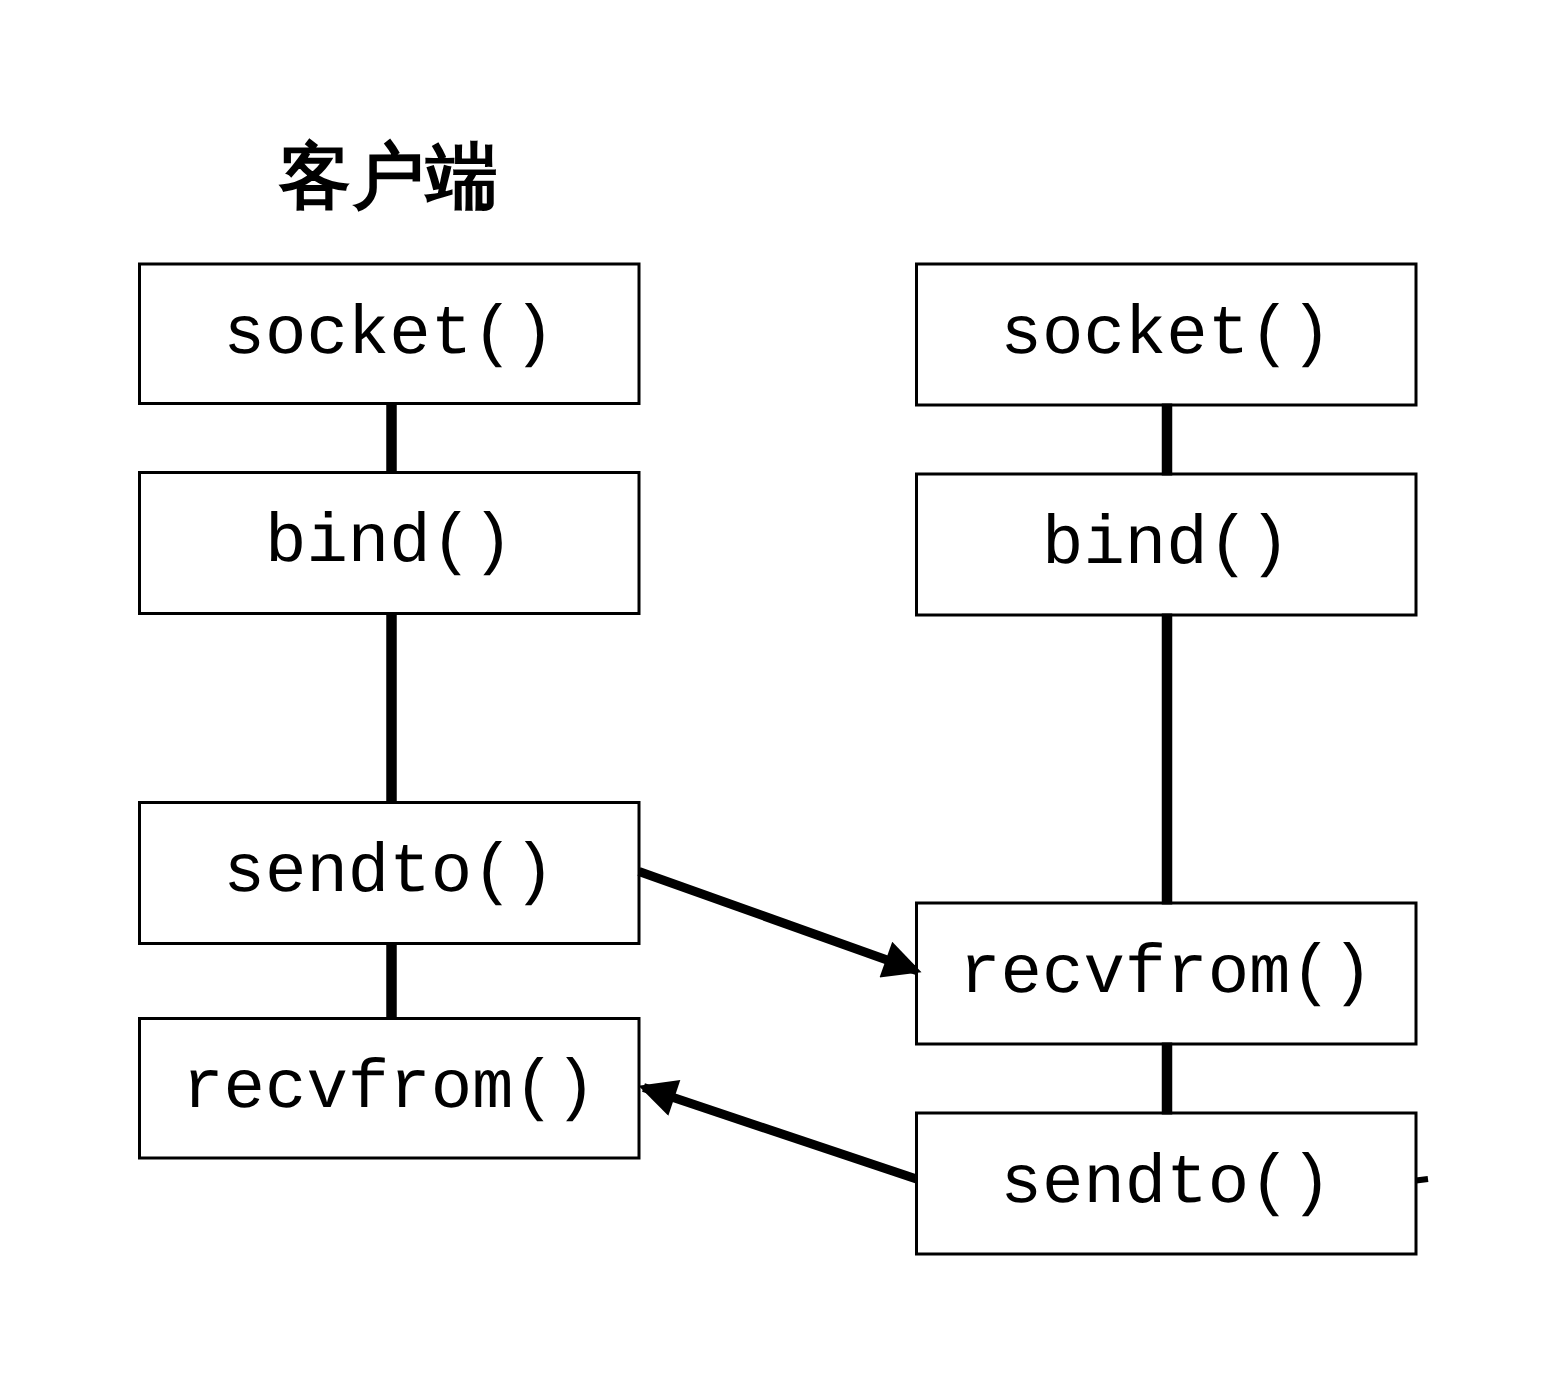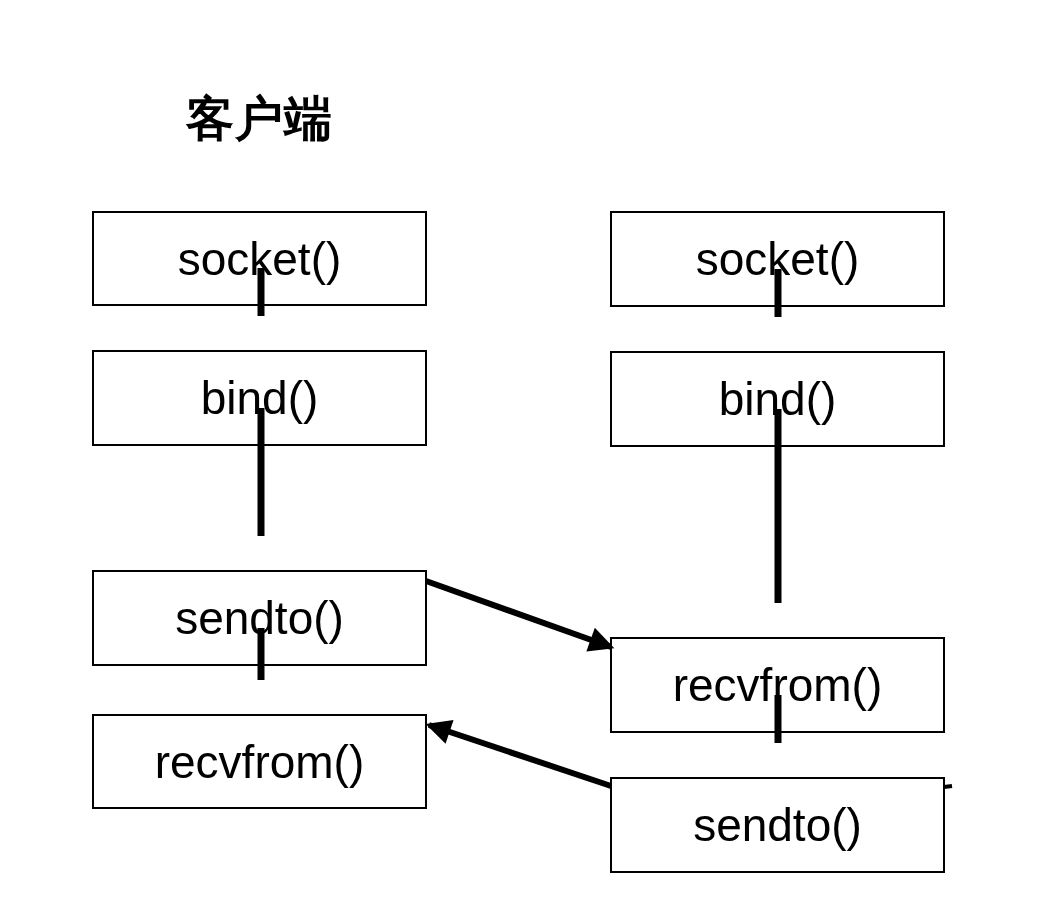--- a/index.html
+++ b/index.html
@@ -32,25 +32,24 @@
   .box {
     position: absolute;
     width: 335px;
     height: 96px;
     box-sizing: border-box;
     border: 2px solid #000000;
     background: #ffffff;
     display: flex;
     align-items: center;
     justify-content: center;
-    font-family: Liberation Sans, sans-serif;
+    font-family: Liberation Mono, monospace;
     font-size: 46px;
     color: #000000;
     white-space: nowrap;
-    margin-top: 36px;
   }
   
   .c-socket   { left: 92px;  top: 175px; height: 95px; }
   .c-bind     { left: 92px;  top: 314px; }
   .c-sendto   { left: 92px;  top: 534px; }
   .c-recvfrom { left: 92px;  top: 678px; height: 95px; }
   
   .s-socket   { left: 610px; top: 175px; }
   .s-bind     { left: 610px; top: 315px; }
   .s-recvfrom { left: 610px; top: 601px; }

